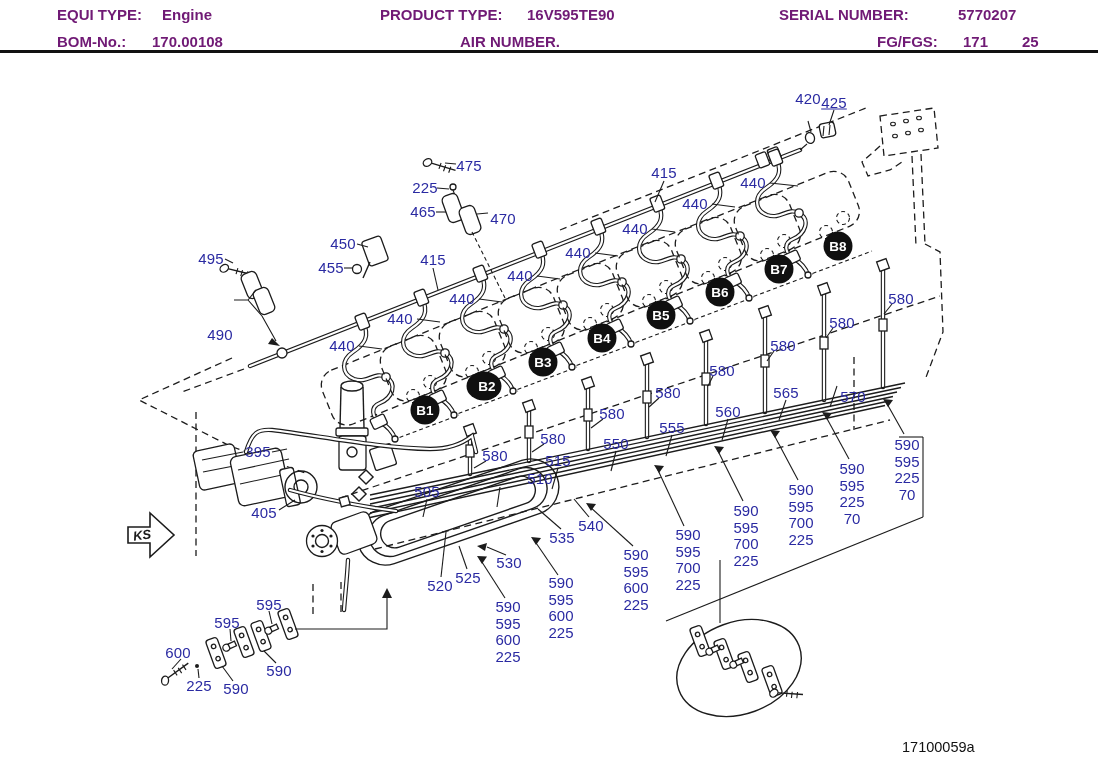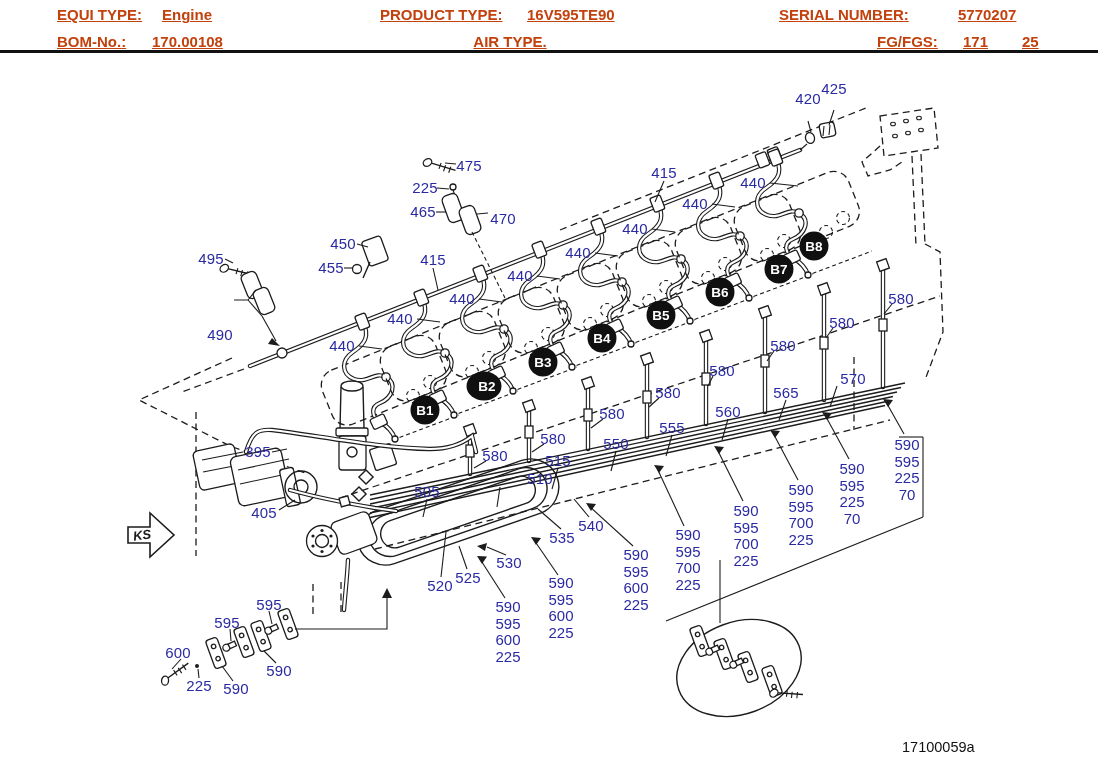--- a/index.html
+++ b/index.html
@@ -1,18 +1,18 @@
 <!DOCTYPE html>
 <html><head>
 <meta charset="utf-8">
 <style>
   html,body{margin:0;padding:0;background:#fff;}
   #page{position:relative;width:1098px;height:772px;background:#fff;overflow:hidden;
         font-family:"Liberation Sans",sans-serif;}
-  .hdr{position:absolute;font-size:15px;font-weight:bold;color:#c2410c;white-space:nowrap;text-decoration:underline;}
+  .hdr{position:absolute;font-size:15px;font-weight:bold;color:#701a75;white-space:nowrap;}
   #hdr-rule{position:absolute;left:0;top:50px;width:1098px;height:3px;background:#111;}
   #art{position:absolute;left:0;top:0;}
   .part-label{position:absolute;transform:translate(-50%,-50%);font-size:15px;color:#2a2aa2;
               white-space:nowrap;letter-spacing:0.2px;}
   .stack{position:absolute;transform:translateX(-50%);text-align:center;font-size:15px;
          color:#2a2aa2;line-height:16.5px;}
   .stack span{display:block;}
   .badge{position:absolute;width:29px;height:29px;border-radius:50%;background:#101010;
          color:#fff;font-size:13.5px;font-weight:bold;display:flex;align-items:center;
          justify-content:center;transform:translate(-50%,-50%);}
@@ -36,21 +36,21 @@
 
   <div>
     <span class="hdr" style="left:57px;top:6px">EQUI TYPE:</span>
     <span class="hdr" style="left:162px;top:6px">Engine</span>
     <span class="hdr" style="left:380px;top:6px">PRODUCT TYPE:</span>
     <span class="hdr" style="left:527px;top:6px">16V595TE90</span>
     <span class="hdr" style="left:779px;top:6px">SERIAL NUMBER:</span>
     <span class="hdr" style="left:958px;top:6px">5770207</span>
     <span class="hdr" style="left:57px;top:33px">BOM-No.:</span>
     <span class="hdr" style="left:152px;top:33px">170.00108</span>
-    <span class="hdr" style="left:510px;top:33px;transform:translateX(-50%)">AIR TYPE.</span>
+    <span class="hdr" style="left:510px;top:33px;transform:translateX(-50%)">AIR NUMBER.</span>
     <span class="hdr" style="left:877px;top:33px">FG/FGS:</span>
     <span class="hdr" style="left:963px;top:33px">171</span>
     <span class="hdr" style="left:1022px;top:33px">25</span>
     <div id="hdr-rule"></div>
   </div>
 
   <svg id="art" width="1098" height="772" viewBox="0 0 1098 772">
     <defs>
 
       <g id="cyl">
@@ -345,21 +345,21 @@
 
     <g>
       <path class="ln" style="stroke-width:1.6" d="M128,527 L150,527 L150,513 L174,535 L150,557 L150,543 L128,543 Z"></path>
     </g>
   </svg>
 
   <span id="ks-label" style="left:142px;top:535px">KS</span>
   <span id="fig-num" style="left:902px;top:739px">17100059a</span>
 
   <div id="labels-layer">
-      <span class="part-label" style="left: 834px; top: 88px;">425</span>
+      <span class="part-label" style="left: 834px; top: 102px; text-decoration: underline;">425</span>
       <span class="part-label" style="left: 808px; top: 98px;">420</span>
       <span class="part-label" style="left: 469px; top: 165px;">475</span>
       <span class="part-label" style="left: 425px; top: 187px;">225</span>
       <span class="part-label" style="left: 423px; top: 211px;">465</span>
       <span class="part-label" style="left: 503px; top: 218px;">470</span>
       <span class="part-label" style="left: 343px; top: 243px;">450</span>
       <span class="part-label" style="left: 331px; top: 267px;">455</span>
       <span class="part-label" style="left: 433px; top: 259px;">415</span>
       <span class="part-label" style="left: 664px; top: 172px;">415</span>
       <span class="part-label" style="left: 211px; top: 258px;">495</span>
@@ -376,21 +376,21 @@
       <span class="part-label" style="left: 264px; top: 512px;">405</span>
       <span class="part-label" style="left: 427px; top: 491px;">505</span>
       <span class="part-label" style="left: 500px; top: 478px; margin-left: 40px;">510</span>
       <span class="part-label" style="left: 495px; top: 455px;">580</span>
       <span class="part-label" style="left: 553px; top: 438px;">580</span>
       <span class="part-label" style="left: 558px; top: 460px;">515</span>
       <span class="part-label" style="left: 616px; top: 443px;">550</span>
       <span class="part-label" style="left: 672px; top: 427px;">555</span>
       <span class="part-label" style="left: 728px; top: 411px;">560</span>
       <span class="part-label" style="left: 786px; top: 392px;">565</span>
-      <span class="part-label" style="left: 837px; top: 378px; padding-left: 32px;">570</span>
+      <span class="part-label" style="left: 837px; top: 396px; padding-left: 32px;">570</span>
       <span class="part-label" style="left: 612px; top: 413px;">580</span>
       <span class="part-label" style="left: 668px; top: 392px;">580</span>
       <span class="part-label" style="left: 722px; top: 370px;">580</span>
       <span class="part-label" style="left: 783px; top: 345px;">580</span>
       <span class="part-label" style="left: 842px; top: 322px;">580</span>
       <span class="part-label" style="left: 901px; top: 298px;">580</span>
       <span class="part-label" style="left: 440px; top: 585px;">520</span>
       <span class="part-label" style="left: 468px; top: 577px;">525</span>
       <span class="part-label" style="left: 509px; top: 562px;">530</span>
       <span class="part-label" style="left: 562px; top: 537px;">535</span>
@@ -451,15 +451,15 @@
       </div>
     </div>
   <div id="badges-layer">
       <div class="badge" style="left: 425px; top: 410px;">B1</div>
       <div class="badge" style="left: 484px; top: 386px; padding-left: 6px;">B2</div>
       <div class="badge" style="left: 543px; top: 362px;">B3</div>
       <div class="badge" style="left: 602px; top: 338px;">B4</div>
       <div class="badge" style="left: 661px; top: 315px;">B5</div>
       <div class="badge" style="left: 720px; top: 292px;">B6</div>
       <div class="badge" style="left: 779px; top: 269px;">B7</div>
-      <div class="badge" style="left: 814px; top: 246px;">B8</div>
+      <div class="badge" style="left: 838px; top: 246px;">B8</div>
     </div>
 </div>
 
 </body></html>

